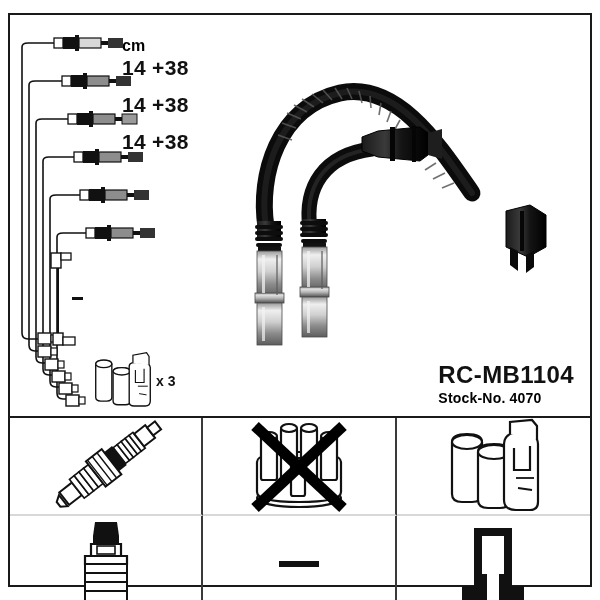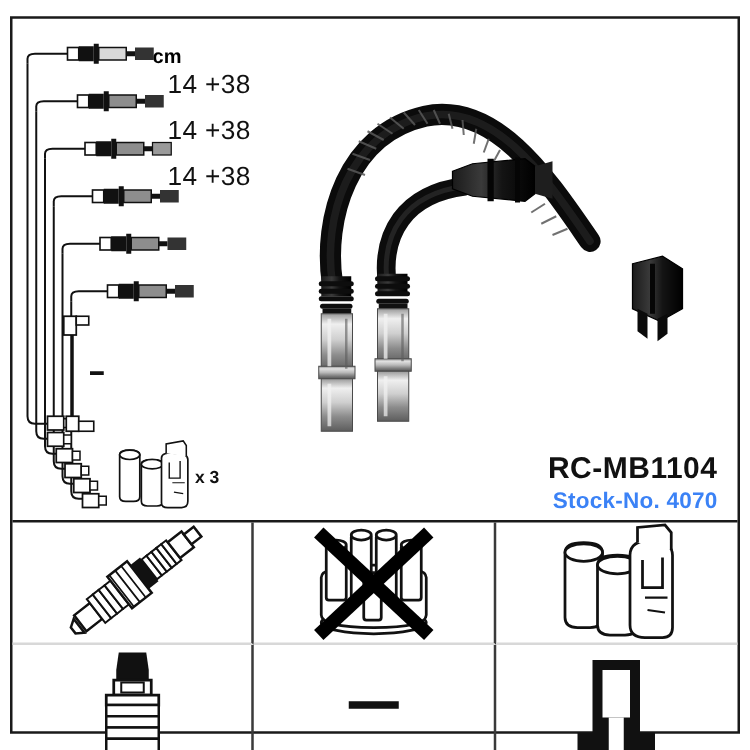--- a/index.html
+++ b/index.html
@@ -74,58 +74,57 @@
     top: 22px;
     font-size: 16px;
     font-weight: bold;
     color: #000;
     letter-spacing: 0.2px;
   }
   .len {
     position: absolute;
     left: 112px;
     font-size: 21px;
-    font-weight: normal;
+    font-weight: bold;
     color: #111;
     letter-spacing: 0.3px;
     white-space: nowrap;
-    margin-left: 12px;
   }
   .len-0 { top: 41px; }
   .len-1 { top: 78px; }
   .len-2 { top: 115px; }
 
   .xqty {
     position: absolute;
     left: 146px;
     top: 358px;
     font-size: 14px;
     font-weight: bold;
     color: #111;
   }
 
   
   .partno {
     position: absolute;
     right: 16px;
     top: 347px;
-    text-align: right;
+    text-align: left;
     margin-left: 32px;
   }
   .partno .code {
     font-size: 24px;
     font-weight: bold;
     color: #111;
     letter-spacing: 0.4px;
     line-height: 1.05;
   }
   .partno .stock {
-    font-size: 18px;
+    font-size: 14px;
     font-weight: bold;
-    color: #3b82f6;
+    color: #000000;
     letter-spacing: 0.2px;
     margin-top: 3px;
   }
 
   .svg-layer {
     position: absolute;
     left: 0; top: 0;
     width: 100%;
     height: 100%;
     pointer-events: none;

